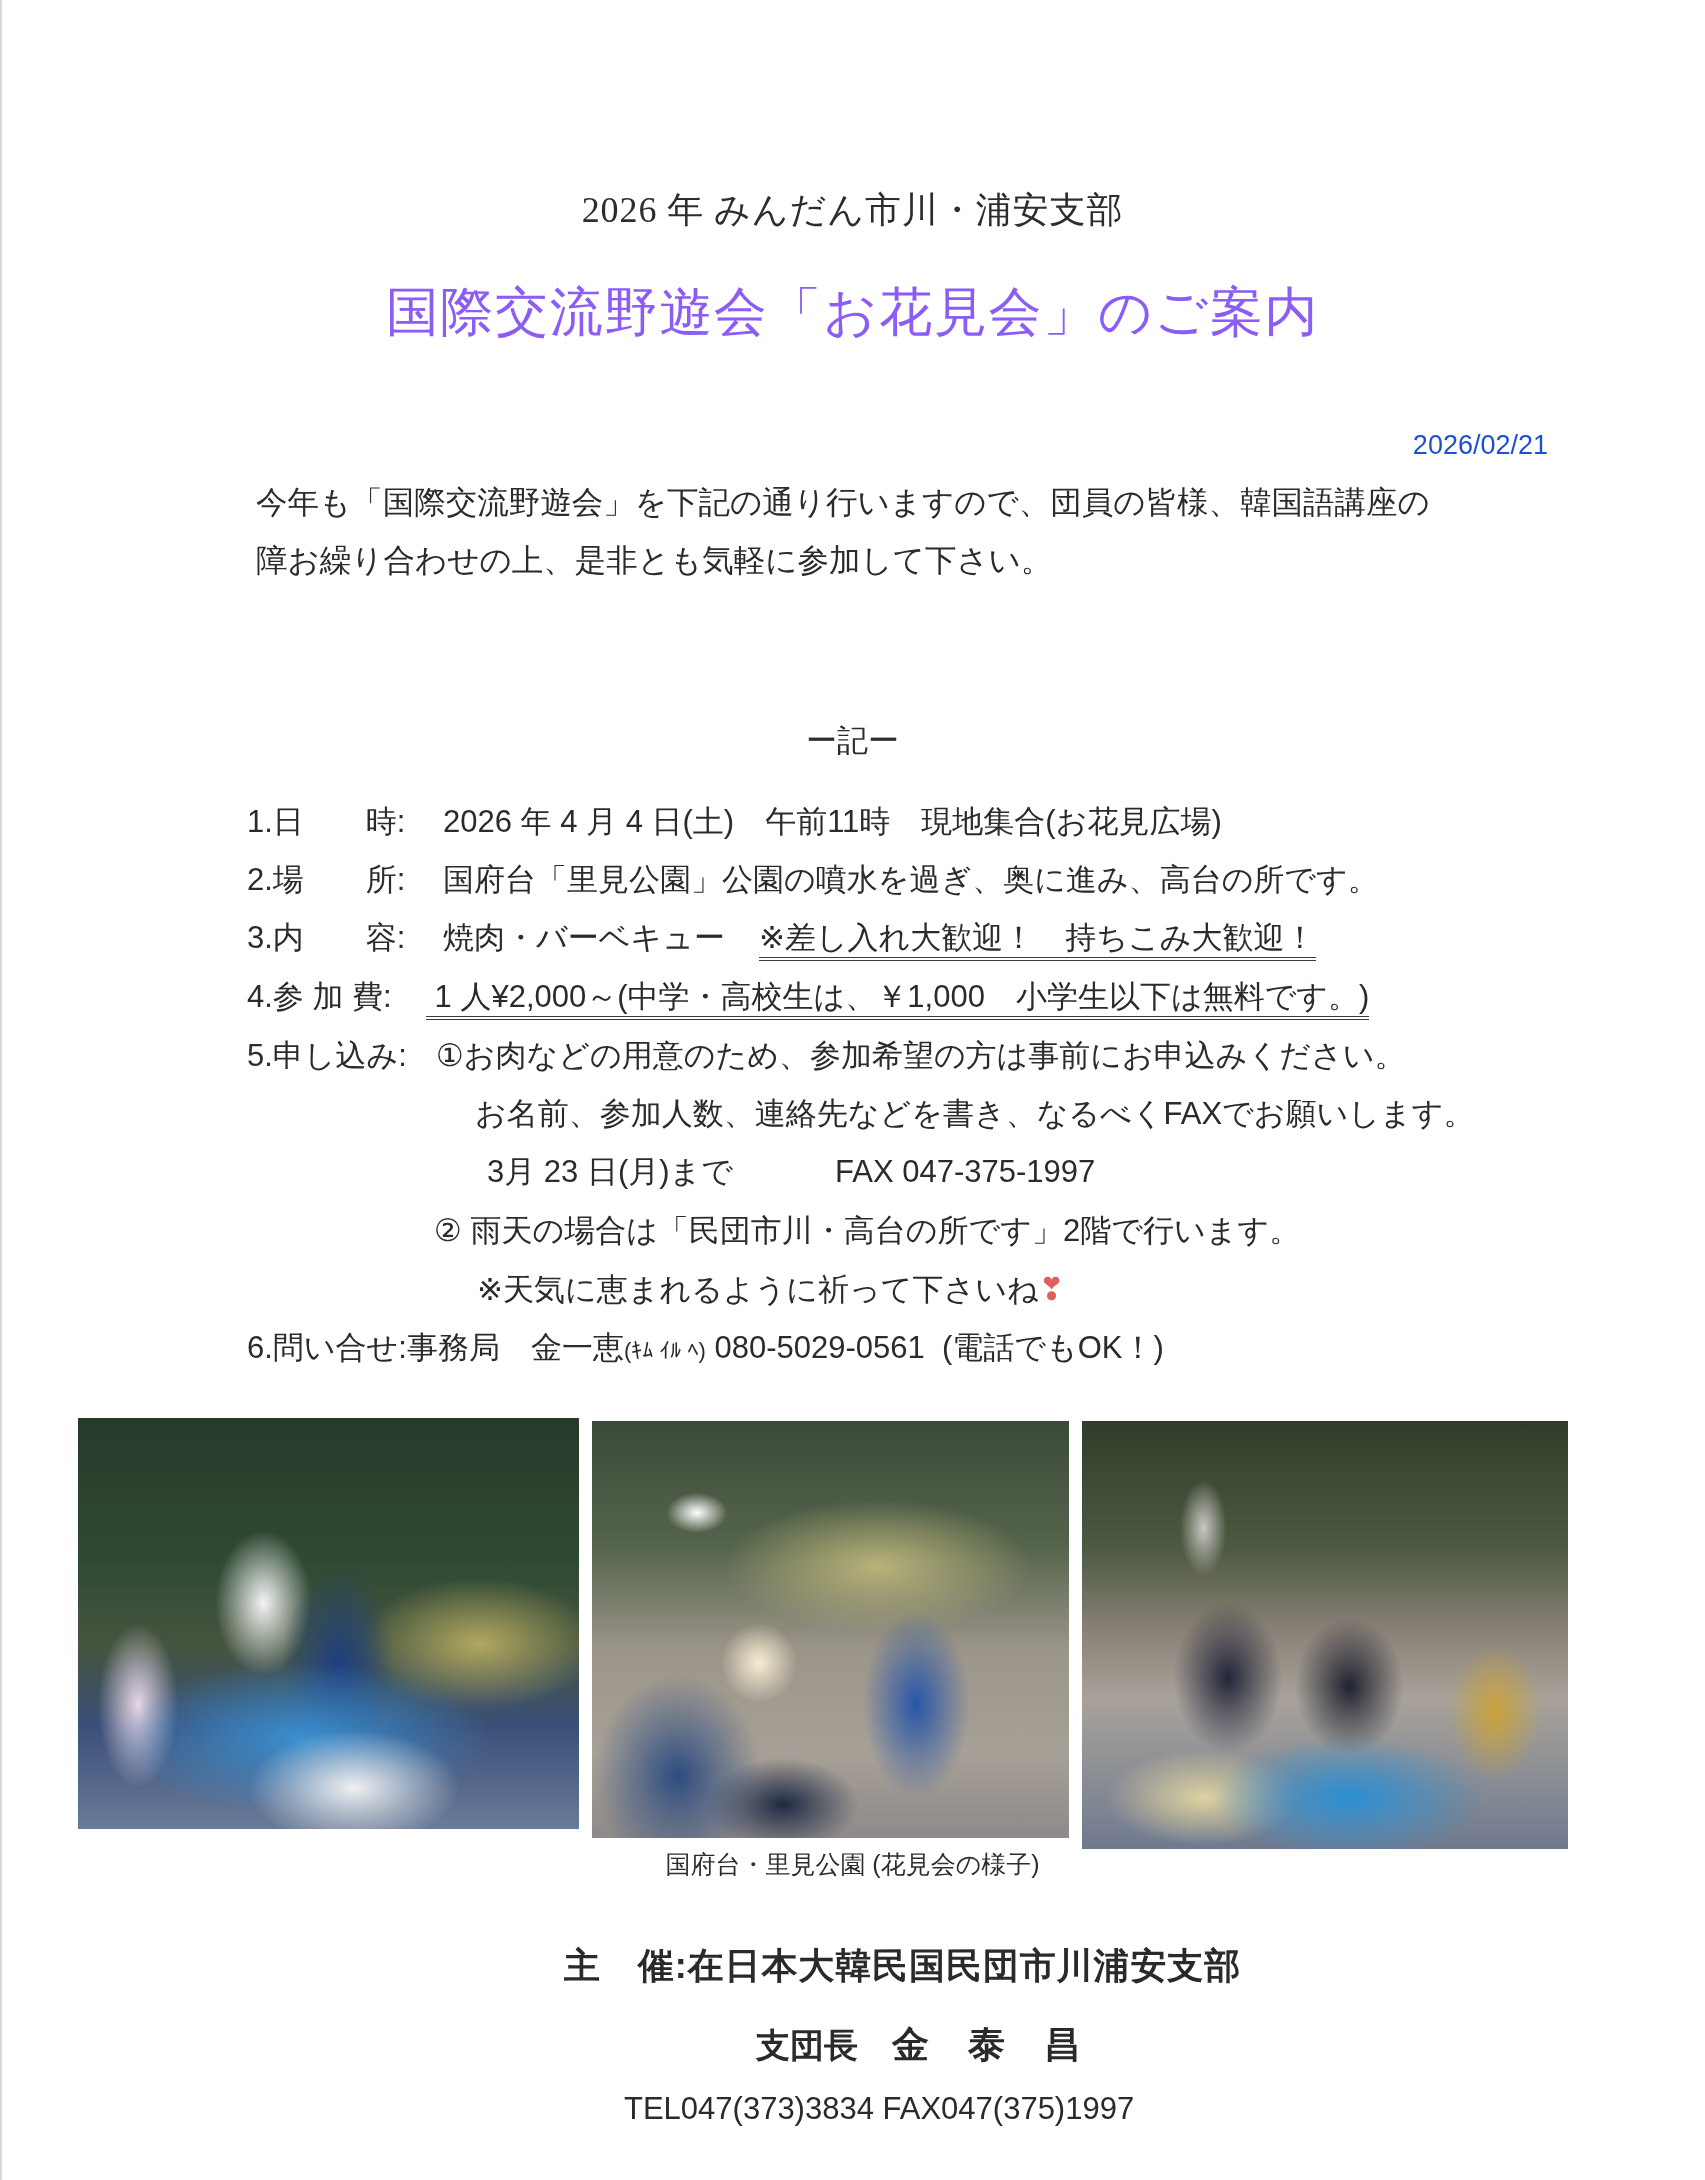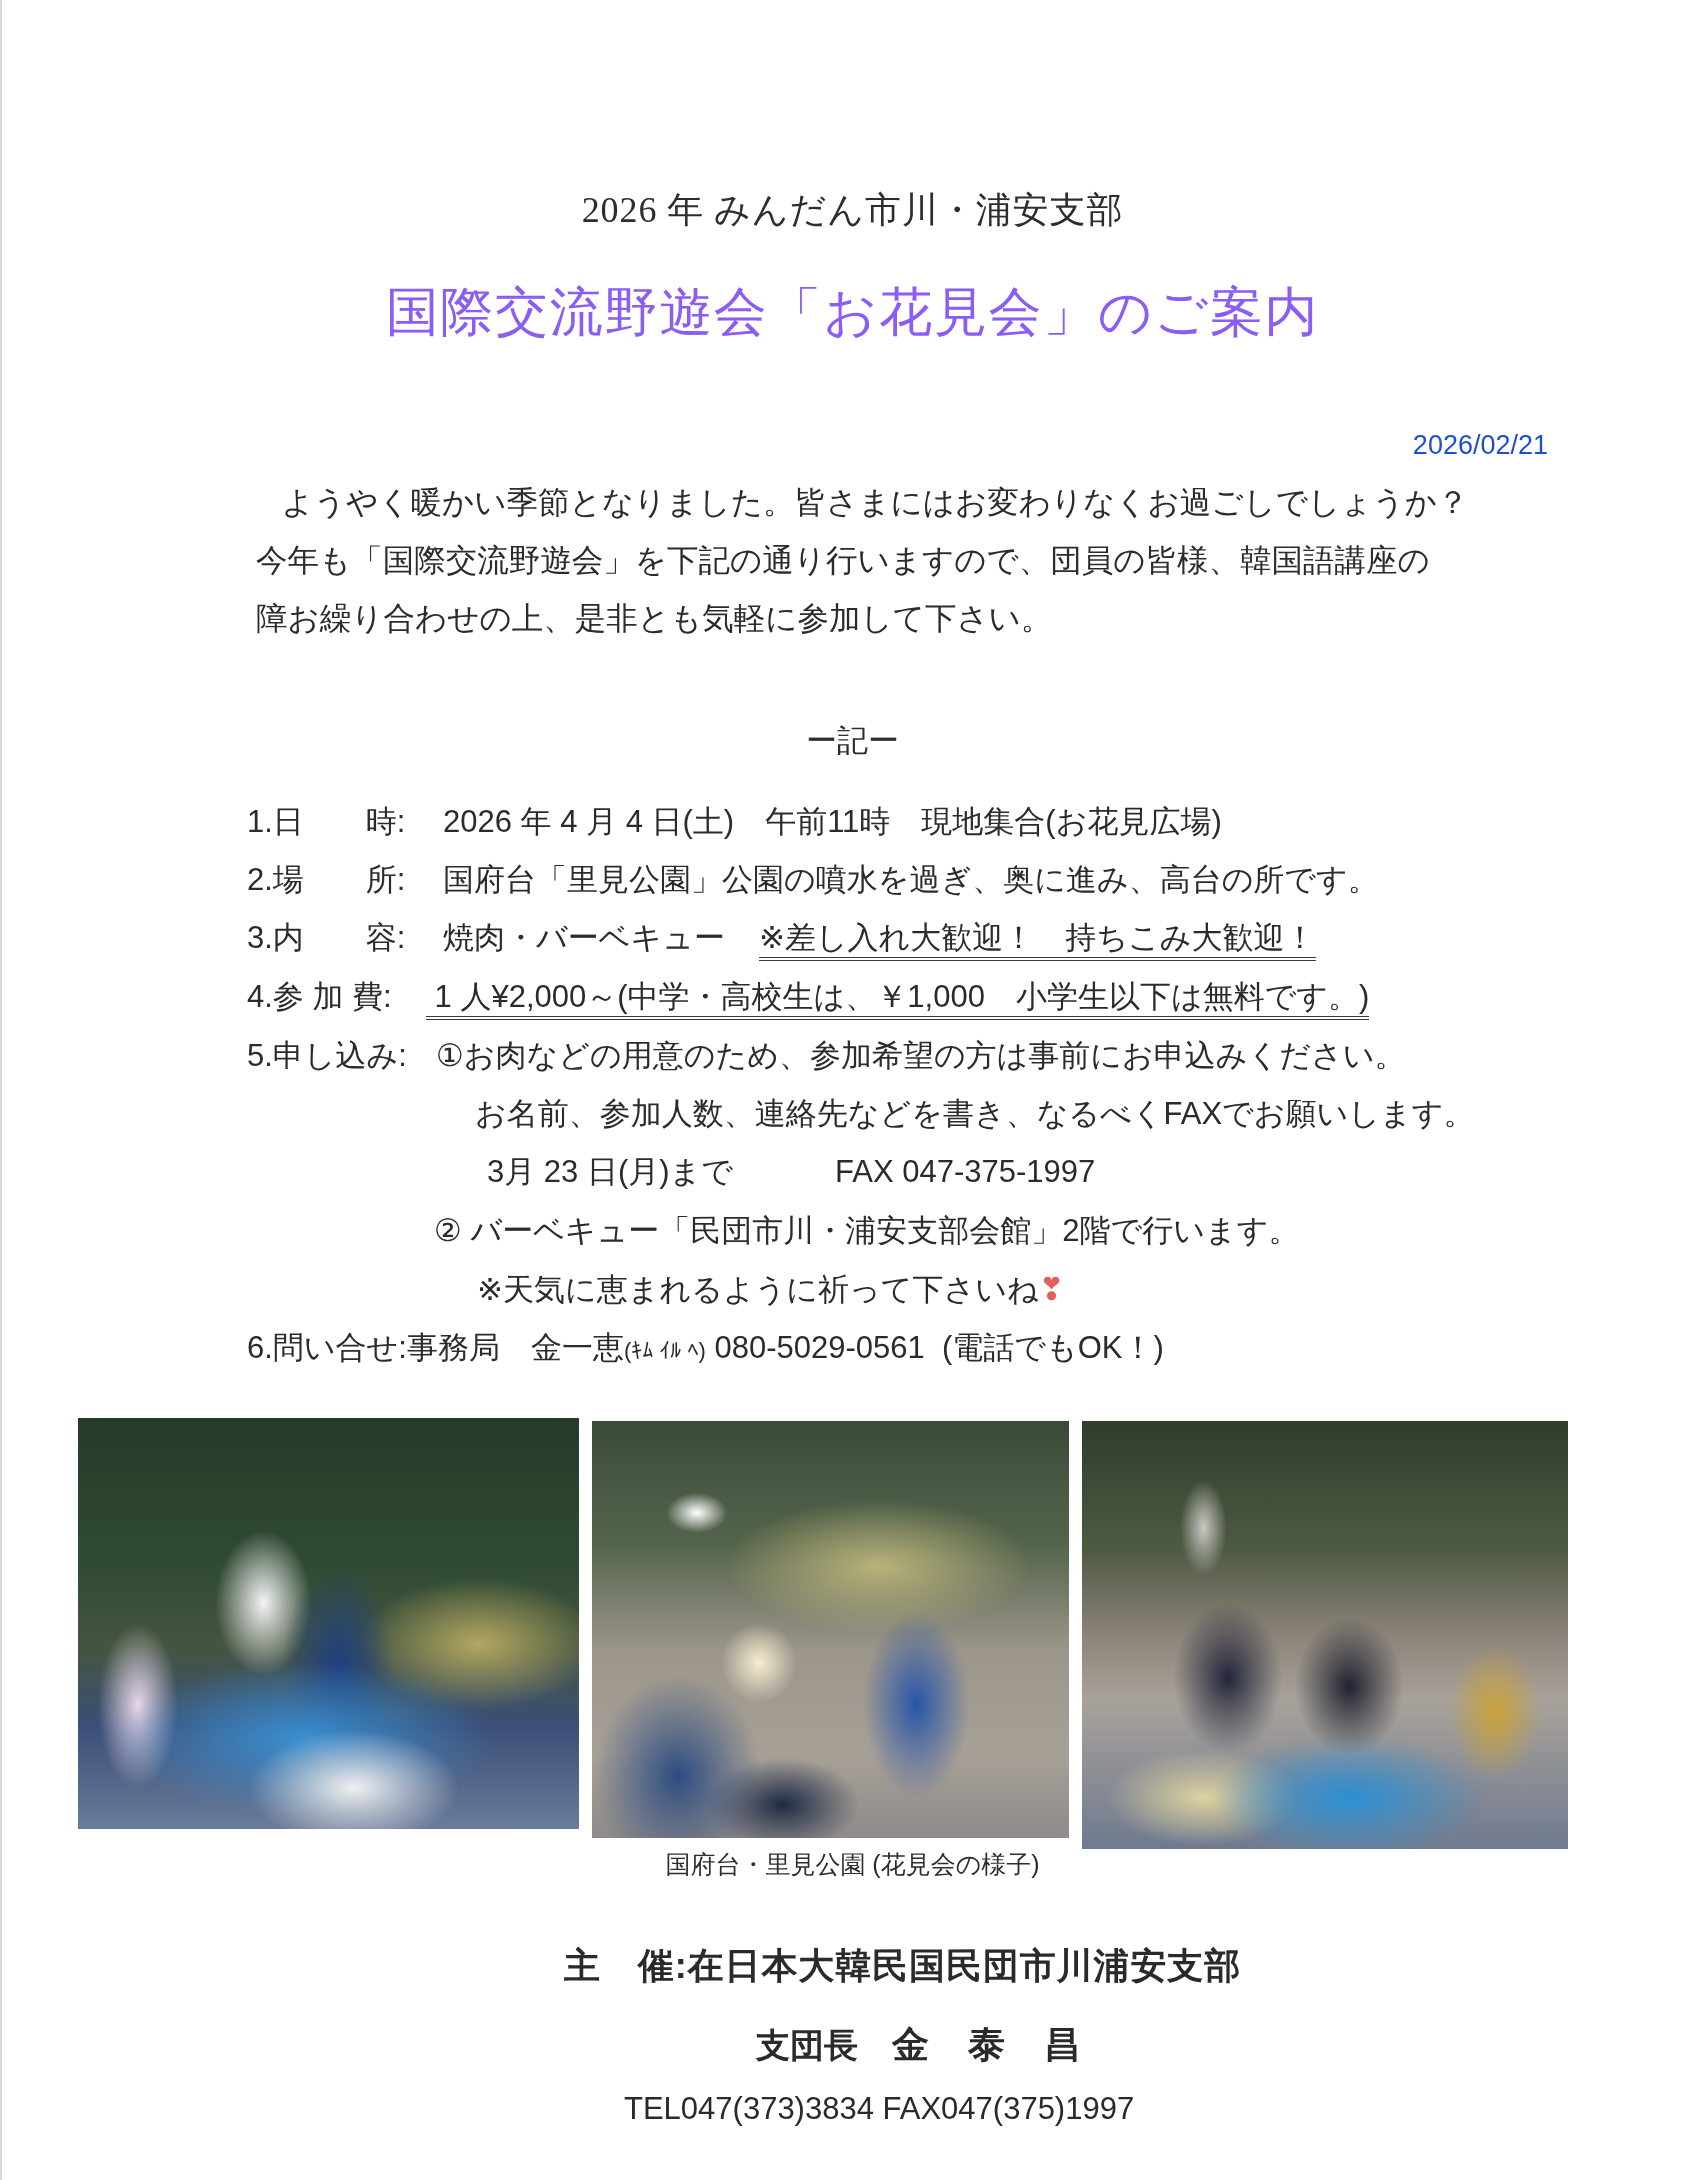--- a/index.html
+++ b/index.html
@@ -67,21 +67,20 @@
 </head>
 <body>
 
 <div class="scan-edge"></div>
 
 <div class="abs subtitle">2026 年 みんだん市川・浦安支部</div>
 <div class="abs title">国際交流野遊会「お花見会」のご案内</div>
 <div class="abs date">2026/02/21</div>
 
 <div class="abs intro">
-  <div class="l0">ようやく暖かい季節となりました。皆さまにはお変わりなくお過ごしでしょうか？</div>
   <div>今年も「国際交流野遊会」を下記の通り行いますので、団員の皆様、韓国語講座の</div>
   <div>障お繰り合わせの上、是非とも気軽に参加して下さい。</div>
 </div>
 
 <div class="abs ki">ー記ー</div>
 
 <div class="item" style="top:801px;">
   <span class="lbl">1.日　　時:</span><span>2026 年 4 月 4 日(土)　午前11時　現地集合(お花見広場)</span>
 </div>
 
@@ -97,21 +96,21 @@
   <span class="lbl" style="width:179px;">4.参 加 費:</span><span class="dbl"> 1 人¥2,000～(中学・高校生は、￥1,000　小学生以下は無料です。)</span>
 </div>
 
 <div class="item" style="top:1035px;">
   <span class="lbl" style="width:189px;">5.申し込み:</span><span>①お肉などの用意のため、参加希望の方は事前にお申込みください。</span>
 </div>
 <div class="item" style="top:1093px; left:475px;">お名前、参加人数、連絡先などを書き、なるべくFAXでお願いします。</div>
 <div class="item" style="top:1151px; left:487px;">
   <span>3月 23 日(月)まで</span><span style="display:inline-block;width:102px;"></span><span>FAX 047-375-1997</span>
 </div>
-<div class="item" style="top:1210px; left:434px;">② バーベキュー「民団市川・浦安支部会館」2階で行います。</div>
+<div class="item" style="top:1210px; left:434px;">② 雨天の場合は「民団市川・高台の所です」2階で行います。</div>
 <div class="item" style="top:1269px; left:477px;">
   <span>※天気に恵まれるように祈って下さいね</span><span class="heart">❣</span>
 </div>
 
 <div class="item" style="top:1327px;">
   <span>6.問い合せ:</span><span>事務局　金一恵</span><span style="font-size:22px;">(ｷﾑ ｲﾙ ﾍ)</span>&nbsp;<span>080-5029-0561</span>&nbsp;&nbsp;<span>(電話でもOK！)</span>
 </div>
 
 <div class="photo p1" title="People dancing and picnicking on blue tarps under trees"></div>
 <div class="photo p2" title="Musicians playing traditional instruments in the park"></div>

